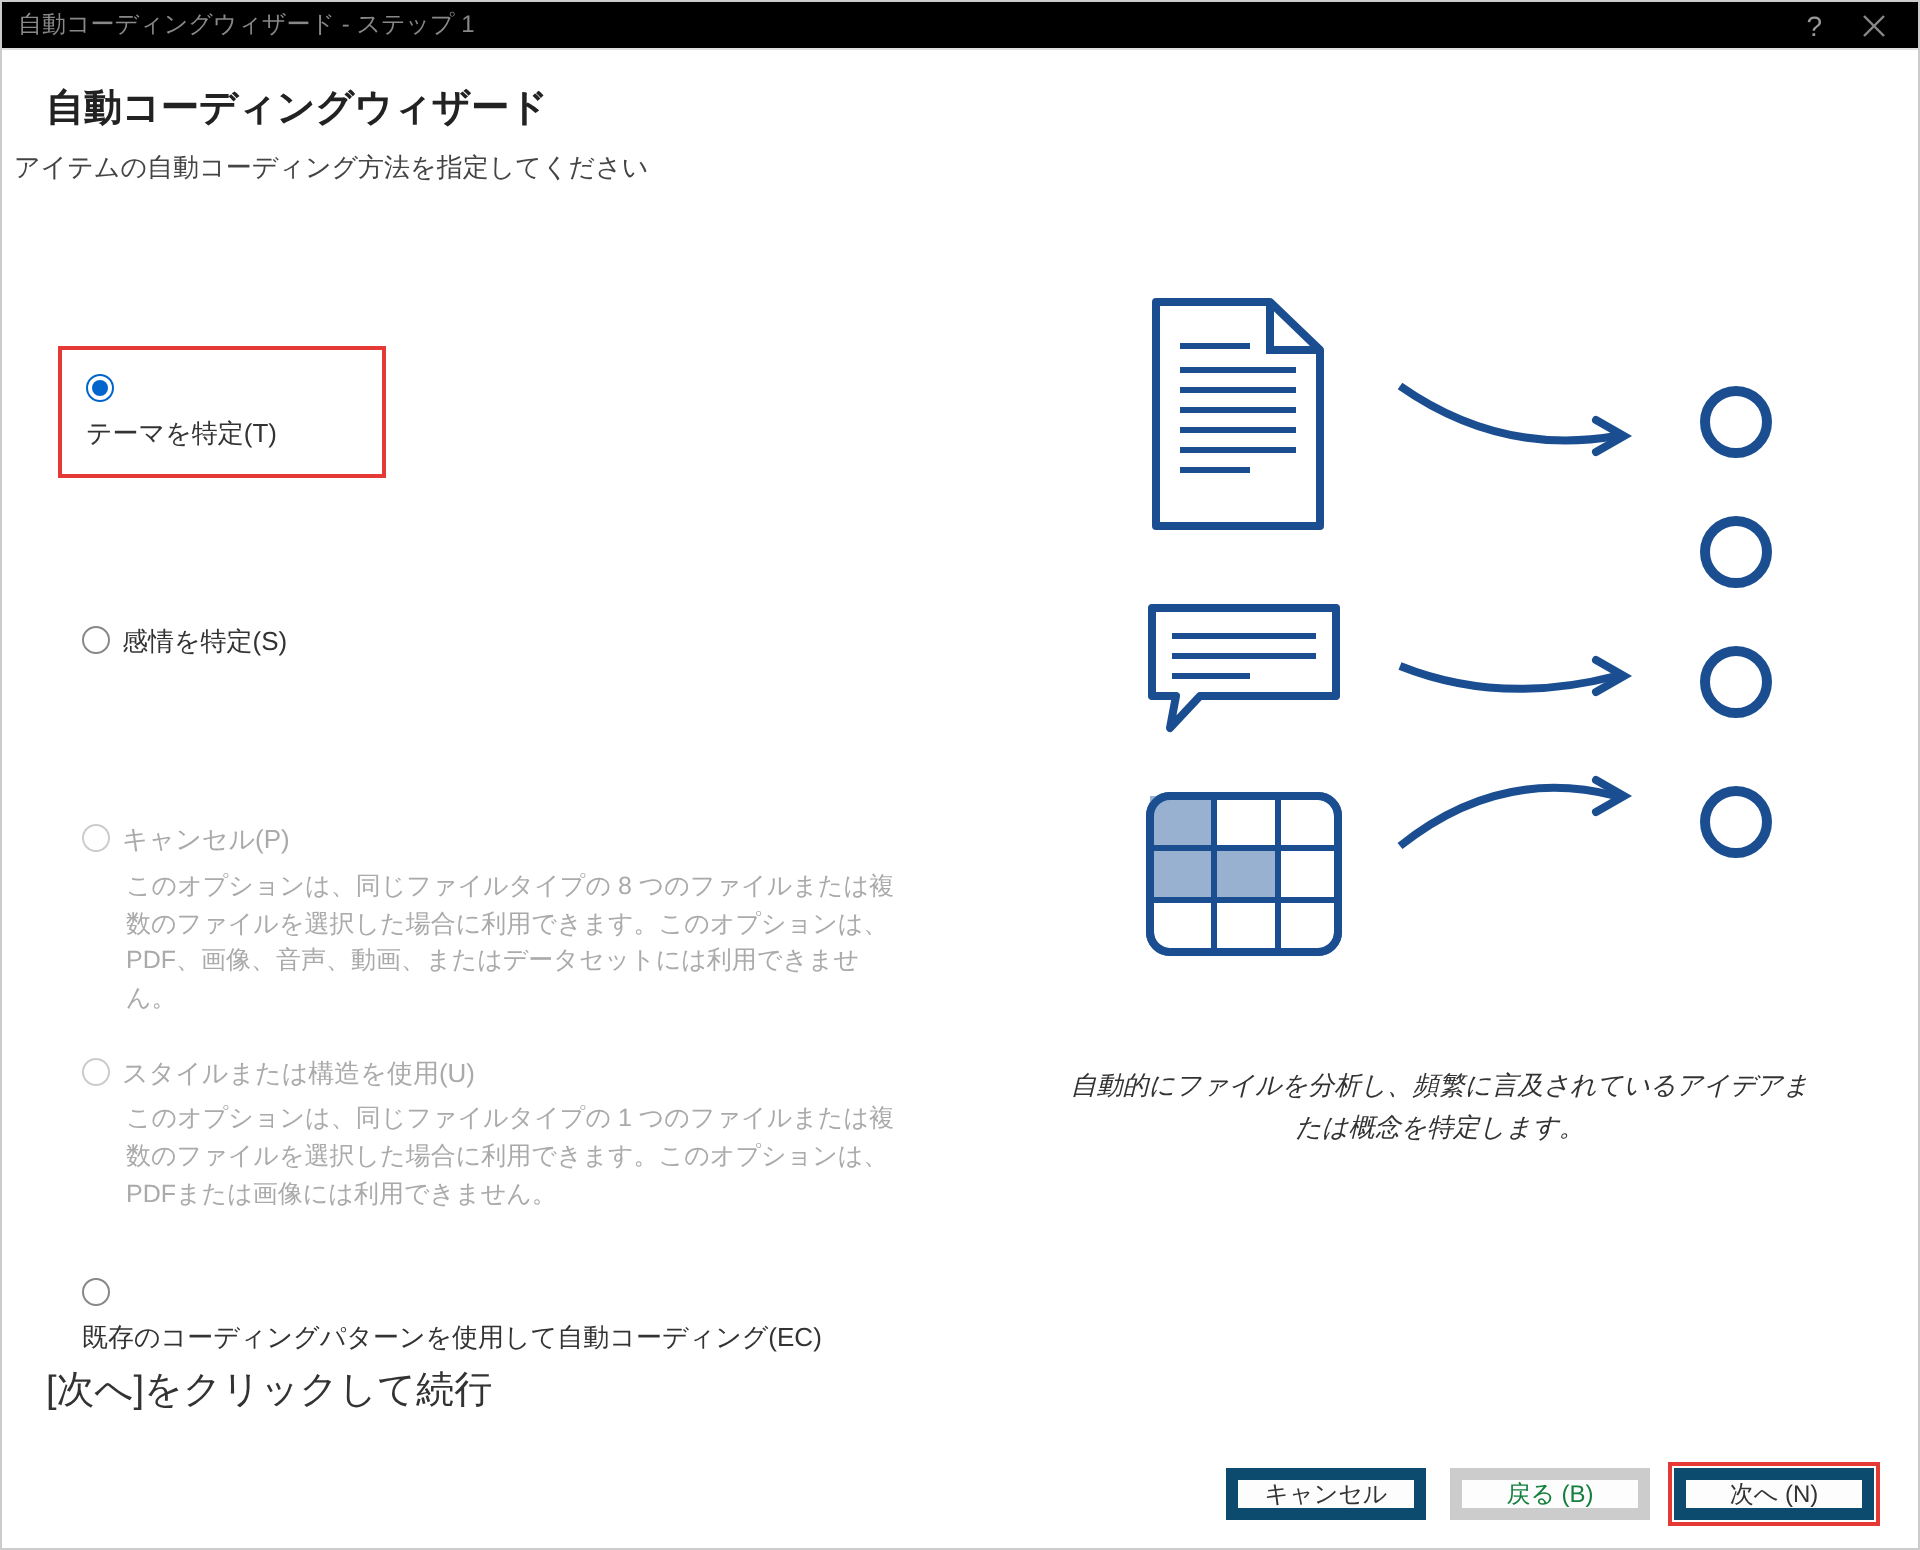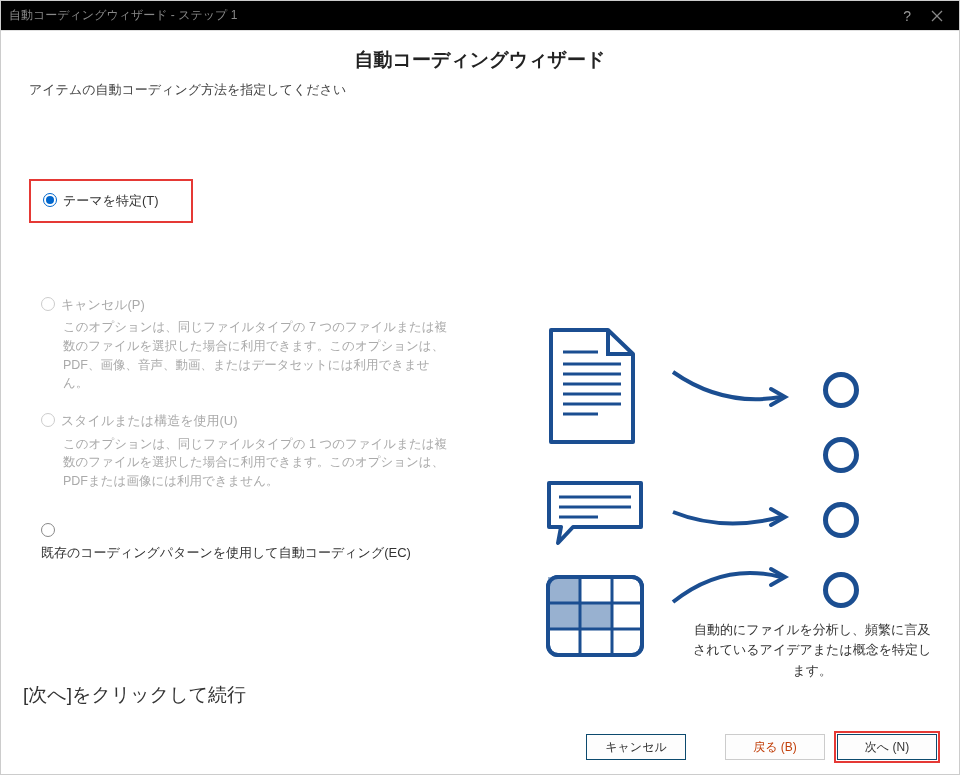--- a/index.html
+++ b/index.html
@@ -38,62 +38,63 @@
       cursor: pointer;
     }
     .close-x svg { display: block; }
     .header {
       padding: 16px 22px 8px;
     }
     .header h1 {
       font-size: 19px;
       font-weight: bold;
       color: #222;
-      text-align: center;
     }
     .subtitle {
-      padding: 0 28px 10px;
+      padding: 0 6px 10px;
       font-size: 13px;
       color: #444;
     }
     .content {
       flex: 1;
       display: flex;
       padding: 10px 22px 0;
       gap: 30px;
     }
     .left-panel {
       width: 450px;
       display: flex;
       flex-direction: column;
       padding-top: 60px;
     }
     .right-panel {
       flex: 1;
       display: flex;
-      flex-direction: row;
-      align-items: flex-end;
+      flex-direction: column;
+      align-items: center;
       padding-top: 30px;
+      font-style: italic;
     }
     .radio-group {
       display: flex;
       flex-direction: column;
     }
     .radio-option {
       display: flex;
       align-items: flex-start;
       gap: 6px;
       margin-bottom: 12px;
       cursor: pointer;
     }
     .radio-option.highlighted {
       border: 2px solid #e53935;
       padding: 10px 12px;
       margin-left: 6px;
       width: 164px;
+      flex-direction: column;
     }
     .radio-circle {
       width: 14px;
       height: 14px;
       border: 1.5px solid #888;
       border-radius: 50%;
       flex-shrink: 0;
       margin-top: 2px;
       position: relative;
     }
@@ -139,34 +140,33 @@
     }
     .button-bar {
       display: flex;
       justify-content: flex-end;
       gap: 12px;
       padding: 10px 22px 14px;
     }
     .btn {
       min-width: 100px;
       height: 26px;
-      border: 1px solid #0c4a6e;
+      border: 6px solid #0c4a6e;
       background: #fdfdfd;
       font-size: 12px;
       cursor: pointer;
       display: flex;
       align-items: center;
       justify-content: center;
       color: #333;
     }
     .btn.disabled {
-      color: #c2410c;
+      color: #15803d;
       border-color: #ccc;
       cursor: default;
-      margin-left: 27px;
     }
     .btn.highlighted {
       outline: 2px solid #e53935;
       outline-offset: 1px;
     }
     .illustration {
       width: 380px;
       height: 360px;
       position: relative;
     }
@@ -228,26 +228,30 @@
 
   <div class="content">
     <div class="left-panel">
       <div class="radio-group">
 
         <div class="radio-option highlighted">
           <div class="radio-circle selected"></div>
           <span class="radio-label">テーマを特定(T)</span>
         </div>
 
+        <div class="radio-option r2">
+          <div class="radio-circle"></div>
+          <span class="radio-label">感情を特定(S)</span>
+        </div>
 
         <div class="radio-option r3 disabled">
           <div class="radio-circle disabled"></div>
           <span class="radio-label">キャンセル(P)</span>
         </div>
-        <div class="radio-description">このオプションは、同じファイルタイプの 7 つのファイルまたは複数のファイルを選択した場合に利用できます。このオプションは、PDF、画像、音声、動画、またはデータセットには利用できません。</div>
+        <div class="radio-description">このオプションは、同じファイルタイプの 8 つのファイルまたは複数のファイルを選択した場合に利用できます。このオプションは、PDF、画像、音声、動画、またはデータセットには利用できません。</div>
 
         <div class="radio-option r4 disabled">
           <div class="radio-circle disabled"></div>
           <span class="radio-label">スタイルまたは構造を使用(U)</span>
         </div>
         <div class="radio-description">このオプションは、同じファイルタイプの 1 つのファイルまたは複数のファイルを選択した場合に利用できます。このオプションは、PDFまたは画像には利用できません。</div>
 
         <div class="radio-option r5">
           <div class="radio-circle"></div>
           <span class="radio-label">既存のコーディングパターンを使用して自動コーディング(EC)</span>

